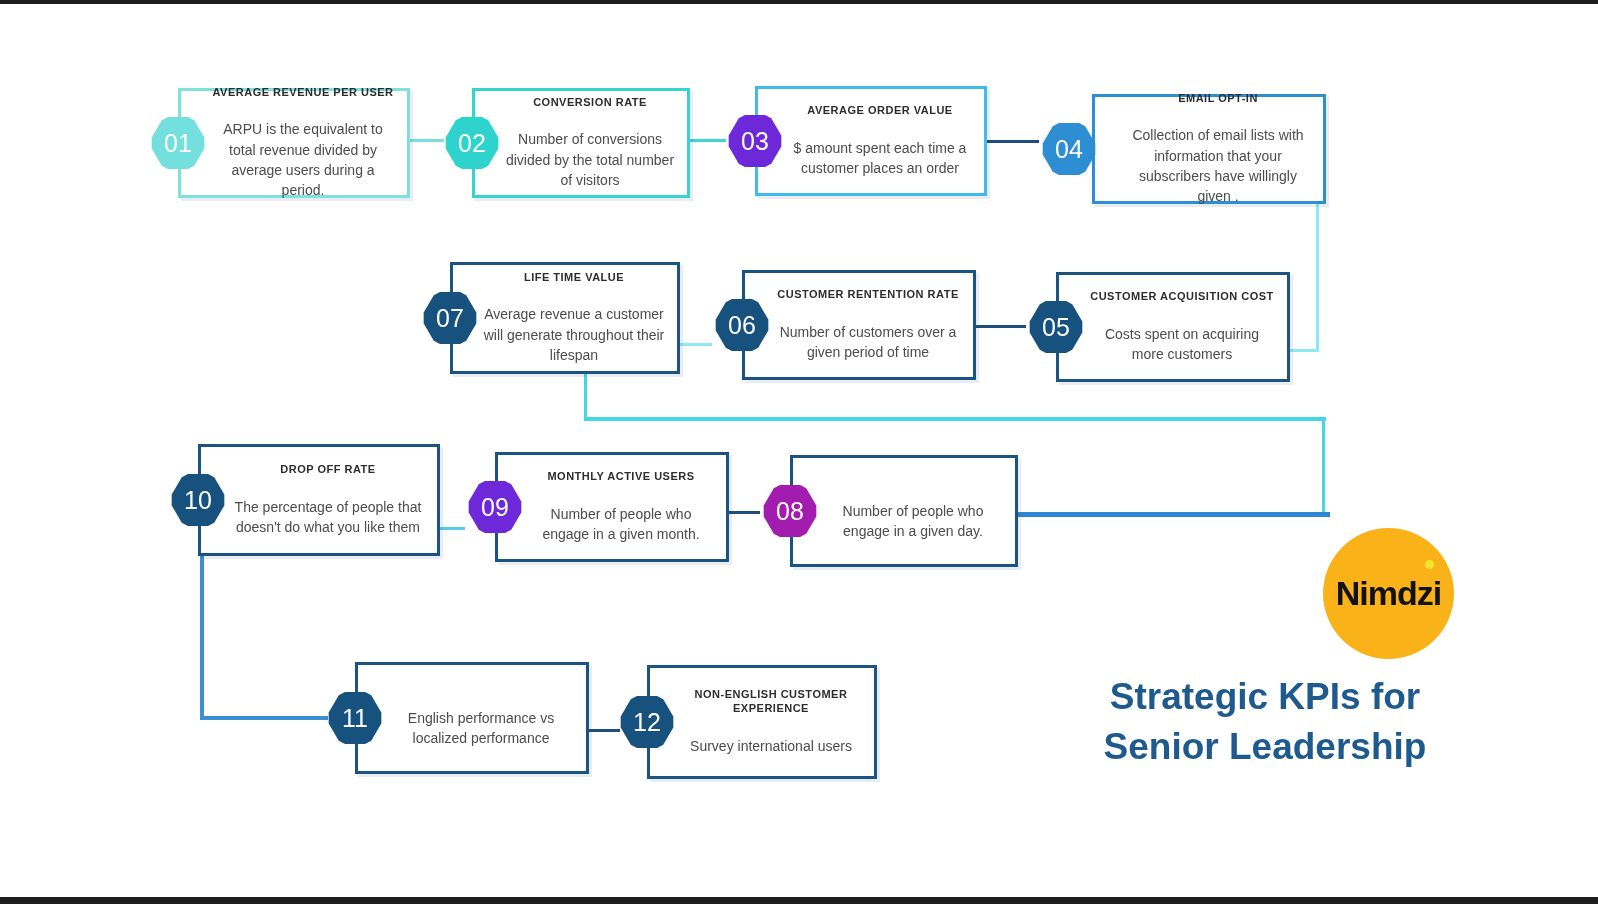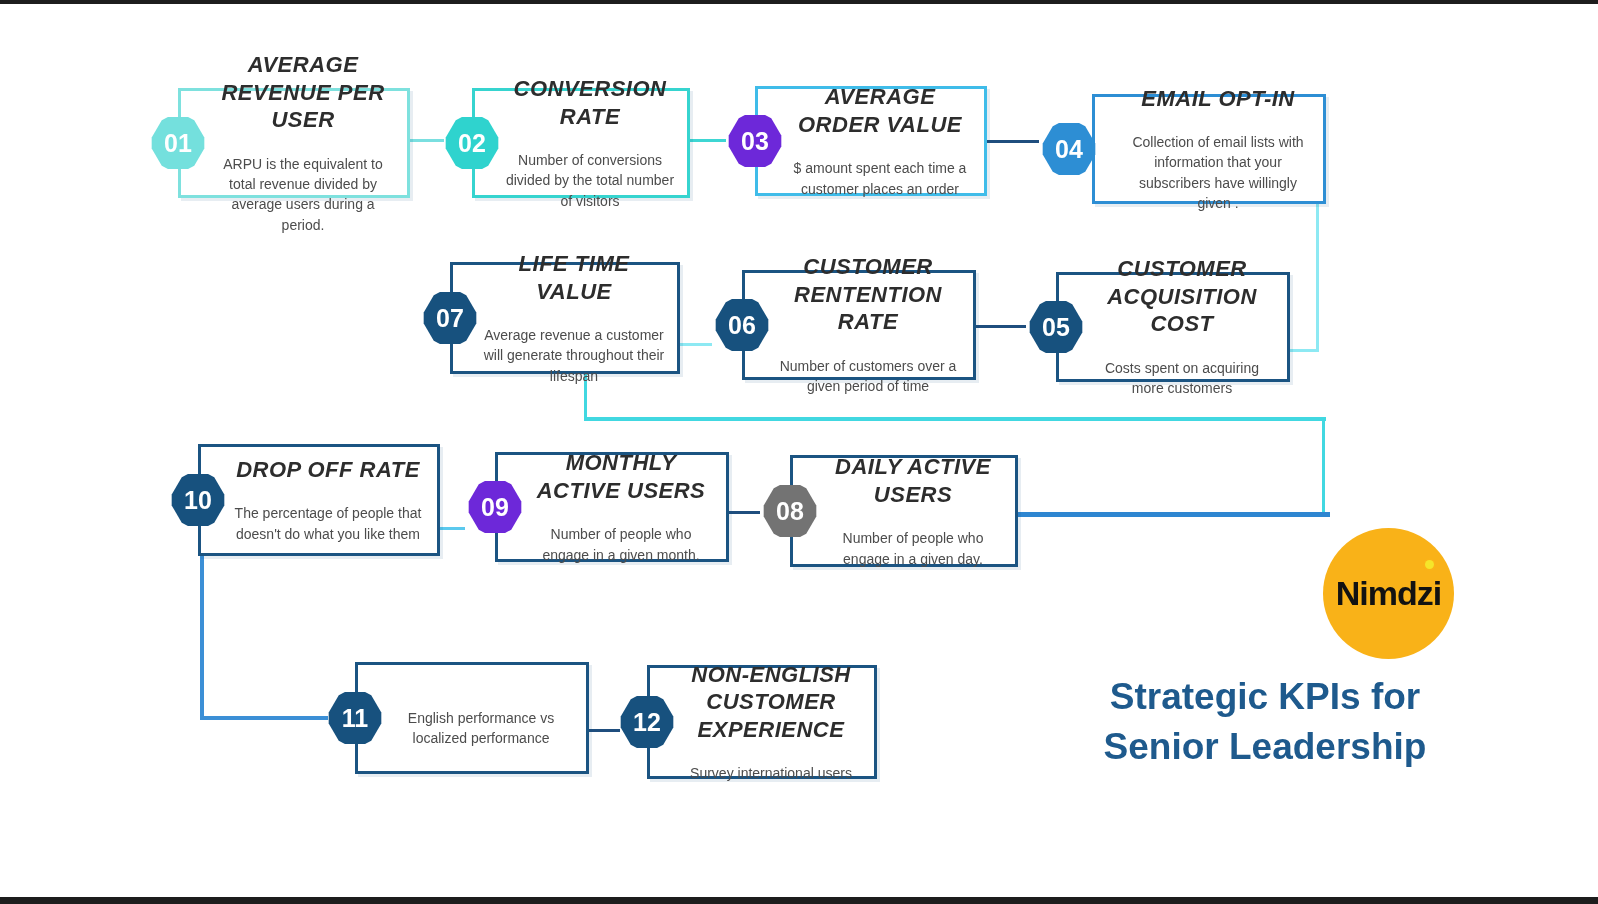--- a/index.html
+++ b/index.html
@@ -6,25 +6,25 @@
   .canvas{position:relative;width:1598px;height:904px;background:#ffffff;overflow:hidden;}
   .bar{position:absolute;left:0;width:1598px;background:var(--barBlack,#1d1d1d);}
   .bar.top{top:0;height:4px;}
   .bar.bottom{top:897px;height:7px;}
 
   
   .kpi{position:absolute;box-sizing:border-box;background:#ffffff;border:3px solid #1B5482;
        display:flex;flex-direction:column;justify-content:center;align-items:center;
        padding:6px 12px 6px 30px;text-align:center;z-index:3;
        box-shadow:3px 3px 0 rgba(23,81,126,0.10);}
-  .kpi-title{font-weight:bold;font-size:22px;line-height:1.25;letter-spacing:0.5px;color:#2d2d2d;font-style:italic;}
+  .kpi-title{font-weight:bold;font-size:11px;line-height:1.25;letter-spacing:0.5px;color:#2d2d2d;}
   .kpi-desc{font-size:14px;line-height:1.45;color:#4c4c4c;margin-top:20px;}
   .badge{position:absolute;left:-31px;top:50%;transform:translateY(-50%);
          width:56px;height:54px;display:flex;align-items:center;justify-content:center;
-         color:#ffffff;font-weight:bold;font-size:25px;z-index:4;
+         color:#ffffff;font-weight:normal;font-size:25px;z-index:4;
          clip-path:polygon(32% 2%,68% 2%,79% 8%,97% 40%,97% 60%,79% 92%,68% 98%,32% 98%,21% 92%,3% 60%,3% 40%,21% 8%);}
   .badge.outside{left:-54px;}
 
   .k01{left:178px;top:88px;width:232px;height:110px;}
   .k02{left:472px;top:88px;width:218px;height:110px;}
   .k03{left:755px;top:86px;width:232px;height:110px;}
   .k04{left:1092px;top:94px;width:234px;height:110px;}
   .k05{left:1056px;top:272px;width:234px;height:110px;}
   .k06{left:742px;top:270px;width:234px;height:110px;}
   .k07{left:450px;top:262px;width:230px;height:112px;}
@@ -115,24 +115,23 @@
     <div class="kpi-desc">Number of customers over a given period of time</div>
   </div>
   <div class="kpi k07" style="border-color: rgb(27, 84, 130);">
     <div class="badge" style="background: rgb(23, 81, 126);">
         <span>07</span>
       </div>
     <div class="kpi-title">LIFE TIME VALUE</div>
     <div class="kpi-desc">Average revenue a customer will generate throughout their lifespan</div>
   </div>
   <div class="kpi k08" style="border-color: rgb(27, 84, 130);">
-    <div class="badge" style="background: #737373;">
+    <div class="badge" style="background: #a21caf;">
         <span>08</span>
       </div>
-    <div class="kpi-title">DAILY ACTIVE USERS</div>
     <div class="kpi-desc">Number of people who engage in a given day.</div>
   </div>
   <div class="kpi k09" style="border-color: rgb(27, 84, 130);">
     <div class="badge" style="background: #6d28d9;">
         <span>09</span>
       </div>
     <div class="kpi-title">MONTHLY ACTIVE USERS</div>
     <div class="kpi-desc">Number of people who engage in a given month.</div>
   </div>
   <div class="kpi k10" style="border-color: rgb(27, 84, 130);">

